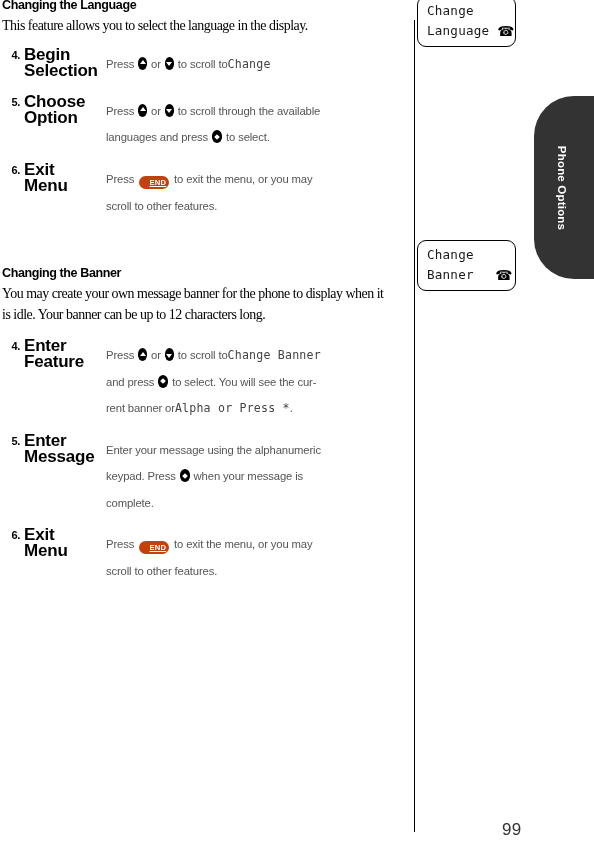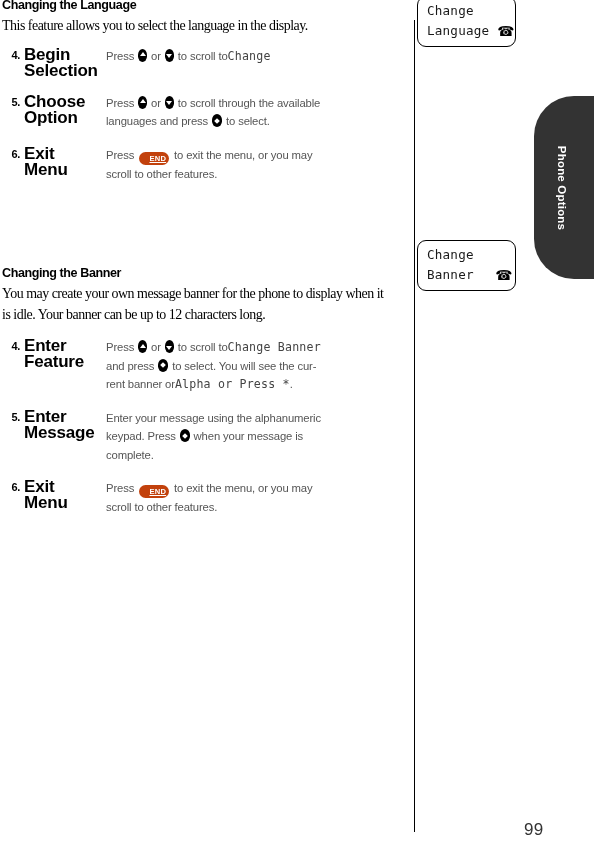--- a/index.html
+++ b/index.html
@@ -95,21 +95,21 @@
   }
   .step .lbl span { display: block; }
   .step .body {
     flex: 1 1 auto;
     font-family: "Liberation Sans", sans-serif;
     font-size: 11.3px;
     line-height: 18.5px;
     color: #555555;
     letter-spacing: -0.15px;
   }
-  .step .body .ln { display: block; white-space: nowrap; }
+  .step .body .ln { display: block; white-space: nowrap; margin-top: 8px; }
 
   
   .lcd {
     font-family: "DejaVu Sans Mono", monospace;
     font-size: 11.6px;
     letter-spacing: 0.2px;
     color: #444444;
   }
 
   
@@ -239,21 +239,21 @@
     font-family: "Liberation Sans", sans-serif;
     font-weight: bold;
     font-size: 11.5px;
     letter-spacing: 0.2px;
     margin-left: -7px;
   }
 
   
   #folio {
     position: absolute;
-    left: 524px;
+    left: 502px;
     top: 820px;
     font-family: "Liberation Sans", sans-serif;
     font-size: 17px;
     color: #333333;
     letter-spacing: 0.4px;
   }
 </style>
 </head>
 <body>
 

